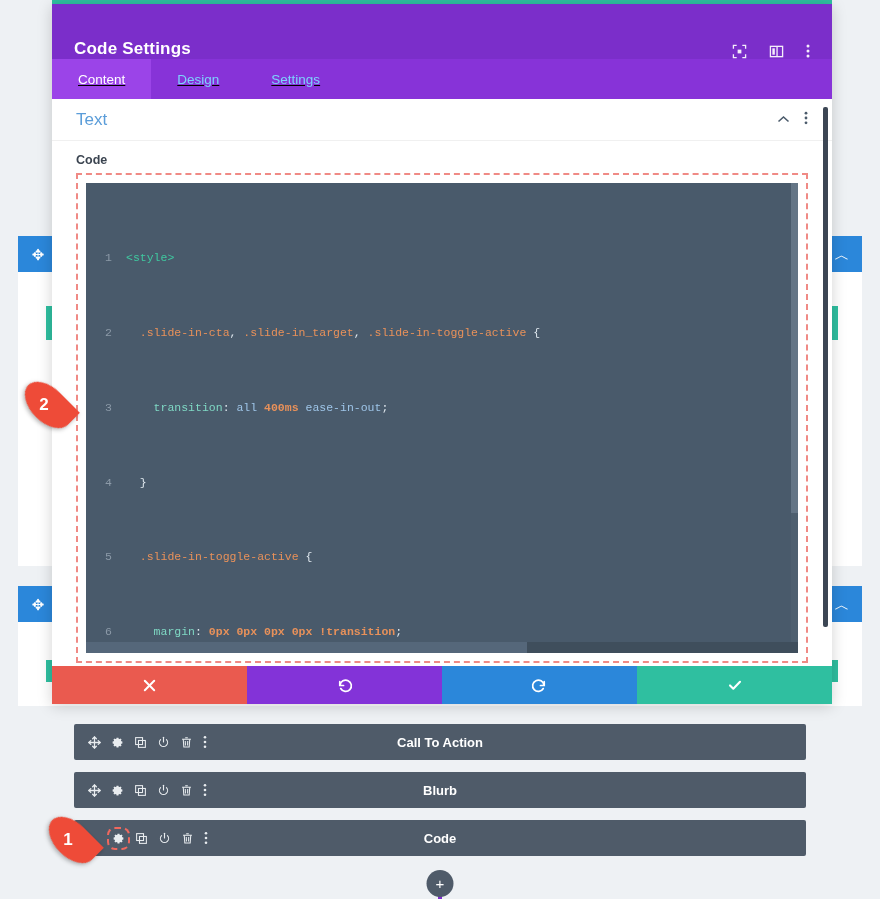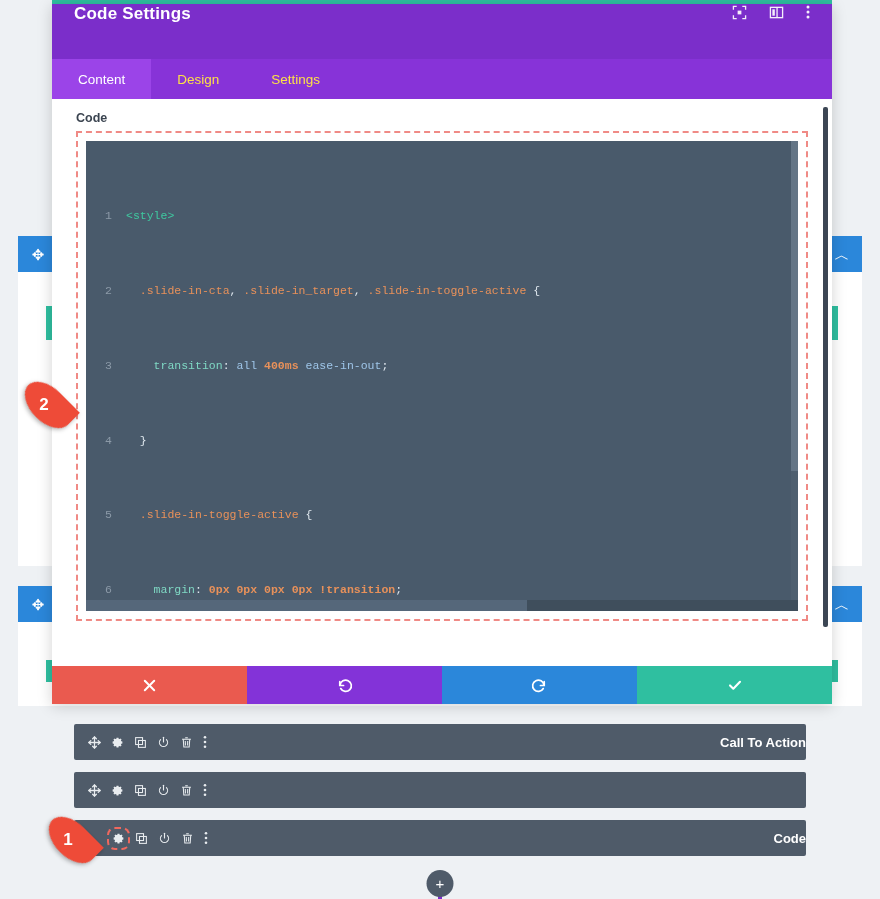--- a/index.html
+++ b/index.html
@@ -29,38 +29,38 @@
   }
 
   
   .modal {
     position: absolute; left: 52px; top: 4px; width: 780px; height: 700px;
     background: #fff; display: flex; flex-direction: column;
     box-shadow: 0 2px 14px rgba(0,0,0,.18);
   }
   .modal-header {
     height: 55px; background: #7b2eca;
-    display: flex; align-items: flex-start; padding: 0 22px;
+    display: flex; align-items: flex-end; padding: 0 22px;
     flex: 0 0 55px;
   }
   .modal-title {
     color: #fff; font-size: 17px; font-weight: bold; letter-spacing: .2px;
     flex: 1;
   }
   .hdr-icons { display: flex; align-items: center; gap: 22px; }
   .hdr-icon {
     color: #fff; opacity: .92; display: flex; align-items: center;
     justify-content: center; cursor: pointer;
   }
   .tabs {
-    height: 40px; background: #8733d8; display: flex; flex: 0 0 40px;
+    height: 40px; background: #8733d8; display: flex; flex: 0 0 40px; text-decoration: underline;
   }
   .tab {
     padding: 0 26px; display: flex; align-items: center;
-    color: #fde047; font-size: 13.5px; cursor: pointer;
+    color: #7dd3fc; font-size: 13.5px; cursor: pointer;
   }
   .tab.active { background: #9b44e8; color: #fff; }
 
   .modal-body {
     flex: 1; background: #fff; position: relative; overflow: hidden;
   }
   .section-head {
     height: 42px; display: flex; align-items: center;
     padding: 0 24px; border-bottom: 1px solid #f0f0f0;
   }
@@ -140,21 +140,21 @@
     height: 36px; background: #4f5b69; color: #fff;
     display: flex; align-items: center; margin-bottom: 12px;
     position: relative; border-radius: 2px;
   }
   .mod-tools {
     display: flex; align-items: center; gap: 10px; padding-left: 14px;
     color: #e8ecef;
   }
   .mod-tools span { cursor: pointer; display: flex; align-items: center; }
   .mod-name {
-    position: absolute; left: 0; right: 0; text-align: right;
+    position: absolute; left: 0; right: 0; text-align: center;
     font-size: 13px; font-weight: bold; pointer-events: none;
   }
   .gear-hl {
     outline: 2px dashed #f0685e; outline-offset: 3px; border-radius: 3px;
   }
   .add-btn {
     position: absolute; left: 50%; transform: translateX(-50%); top: 870px;
     width: 27px; height: 27px; border-radius: 50%; background: #4f5b69;
     color: #fff; display: flex; align-items: center; justify-content: center;
     font-size: 15px; cursor: pointer; z-index: 6;
@@ -231,20 +231,37 @@
     </div>
 
     <div class="tabs">
       <div class="tab active">Content</div>
       <div class="tab">Design</div>
       <div class="tab">Settings</div>
     </div>
 
     <div class="modal-body">
 
+      <div class="section-head">
+        <div class="section-title">Text</div>
+        <div class="section-actions">
+          <span>
+            <svg width="13" height="9" viewBox="0 0 13 9" fill="none" stroke="#4b5b6b" stroke-width="1.6">
+              <path d="M1.5 6.5L6.5 2 11.5 6.5"></path>
+            </svg>
+          </span>
+          <span>
+            <svg width="4" height="14" viewBox="0 0 4 14" fill="#4b5b6b">
+              <circle cx="2" cy="2.2" r="1.4"></circle>
+                <circle cx="2" cy="7" r="1.4"></circle>
+                <circle cx="2" cy="11.8" r="1.4"></circle>
+            </svg>
+          </span>
+        </div>
+      </div>
 
       <div class="field-wrap">
         <div class="field-label">Code</div>
 
         <div class="code-outer">
           <div class="code-box">
             <div class="code-lines">
 
               <div class="cl"><span class="ln">1</span><span class="ct"><span class="t-tag">&lt;style&gt;</span></span></div>
 
@@ -423,20 +440,21 @@
           </svg>
         </span>
         <span>
           <svg width="4" height="14" viewBox="0 0 4 14" fill="#e8ecef">
             <circle cx="2" cy="2.2" r="1.3"></circle>
               <circle cx="2" cy="7" r="1.3"></circle>
               <circle cx="2" cy="11.8" r="1.3"></circle>
           </svg>
         </span>
       </div>
+      <div class="mod-name">Blurb</div>
     </div>
 
     <div class="mod-row">
       <div class="mod-tools" style="padding-left:38px;">
         <span class="gear-hl">
           <svg width="13" height="13" viewBox="0 0 16 16" fill="#e8ecef">
             <path d="M8 5.2A2.8 2.8 0 1 0 8 10.8 2.8 2.8 0 0 0 8 5.2zm0 4.3a1.5 1.5 0 1 1 0-3 1.5 1.5 0 0 1 0 3z"></path>
             <path d="M14 6.8l-1.3-.2a4.9 4.9 0 0 0-.5-1.2l.8-1-1.4-1.4-1 .8a4.9 4.9 0 0 0-1.2-.5L9.2 2H6.8l-.2 1.3a4.9 4.9 0 0 0-1.2.5l-1-.8L3 4.4l.8 1a4.9 4.9 0 0 0-.5 1.2L2 6.8v2.4l1.3.2c.1.4.3.8.5 1.2l-.8 1 1.4 1.4 1-.8c.4.2.8.4 1.2.5l.2 1.3h2.4l.2-1.3c.4-.1.8-.3 1.2-.5l1 .8 1.4-1.4-.8-1c.2-.4.4-.8.5-1.2l1.3-.2V6.8z"></path>
           </svg>
         </span>

